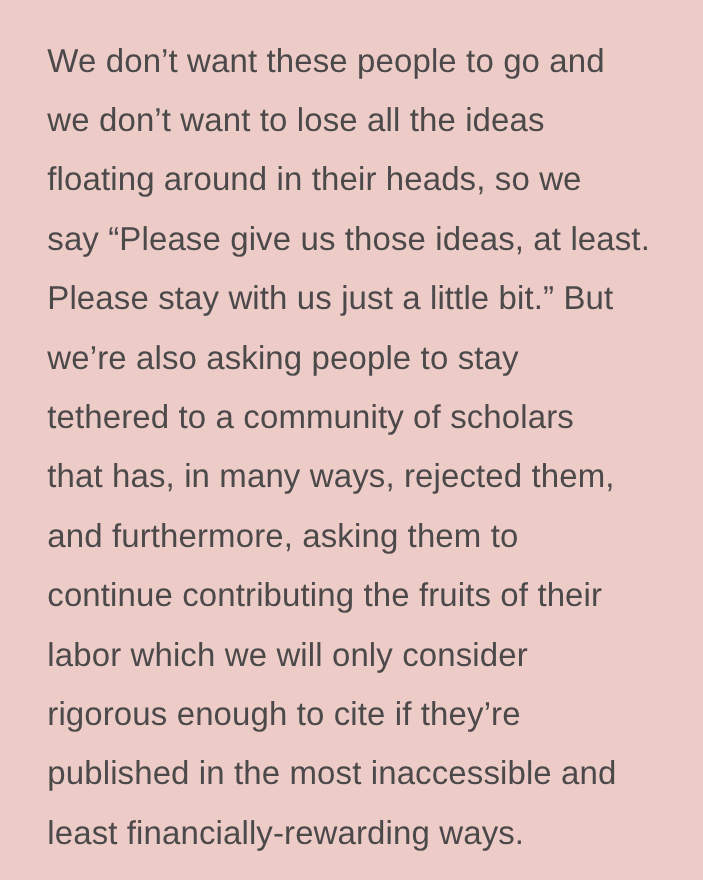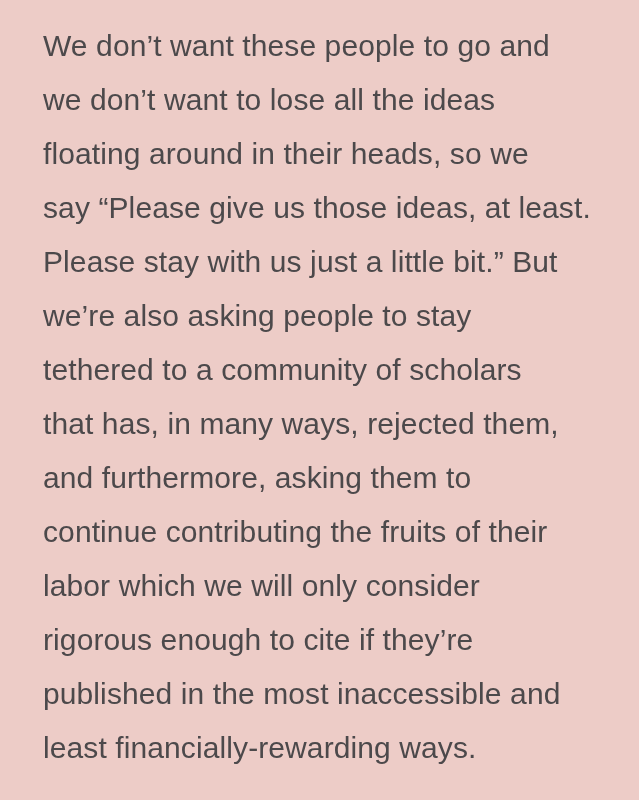--- a/index.html
+++ b/index.html
@@ -12,21 +12,21 @@
     height: 800px;
     overflow: hidden;
   }
   body {
     background: var(--bg);
     font-family: "Liberation Sans", "DejaVu Sans", sans-serif;
   }
   .quote-card {
     width: 639px;
     height: 800px;
-    padding: 19px 40px 0 43px;
+    padding: 29px 40px 0 43px;
     background: var(--bg);
   }
   .quote-text {
     color: var(--fg);
     font-size: 30px;
     line-height: 54px;
     font-weight: 400;
     letter-spacing: 0.1px;
     white-space: pre-line;
   }

